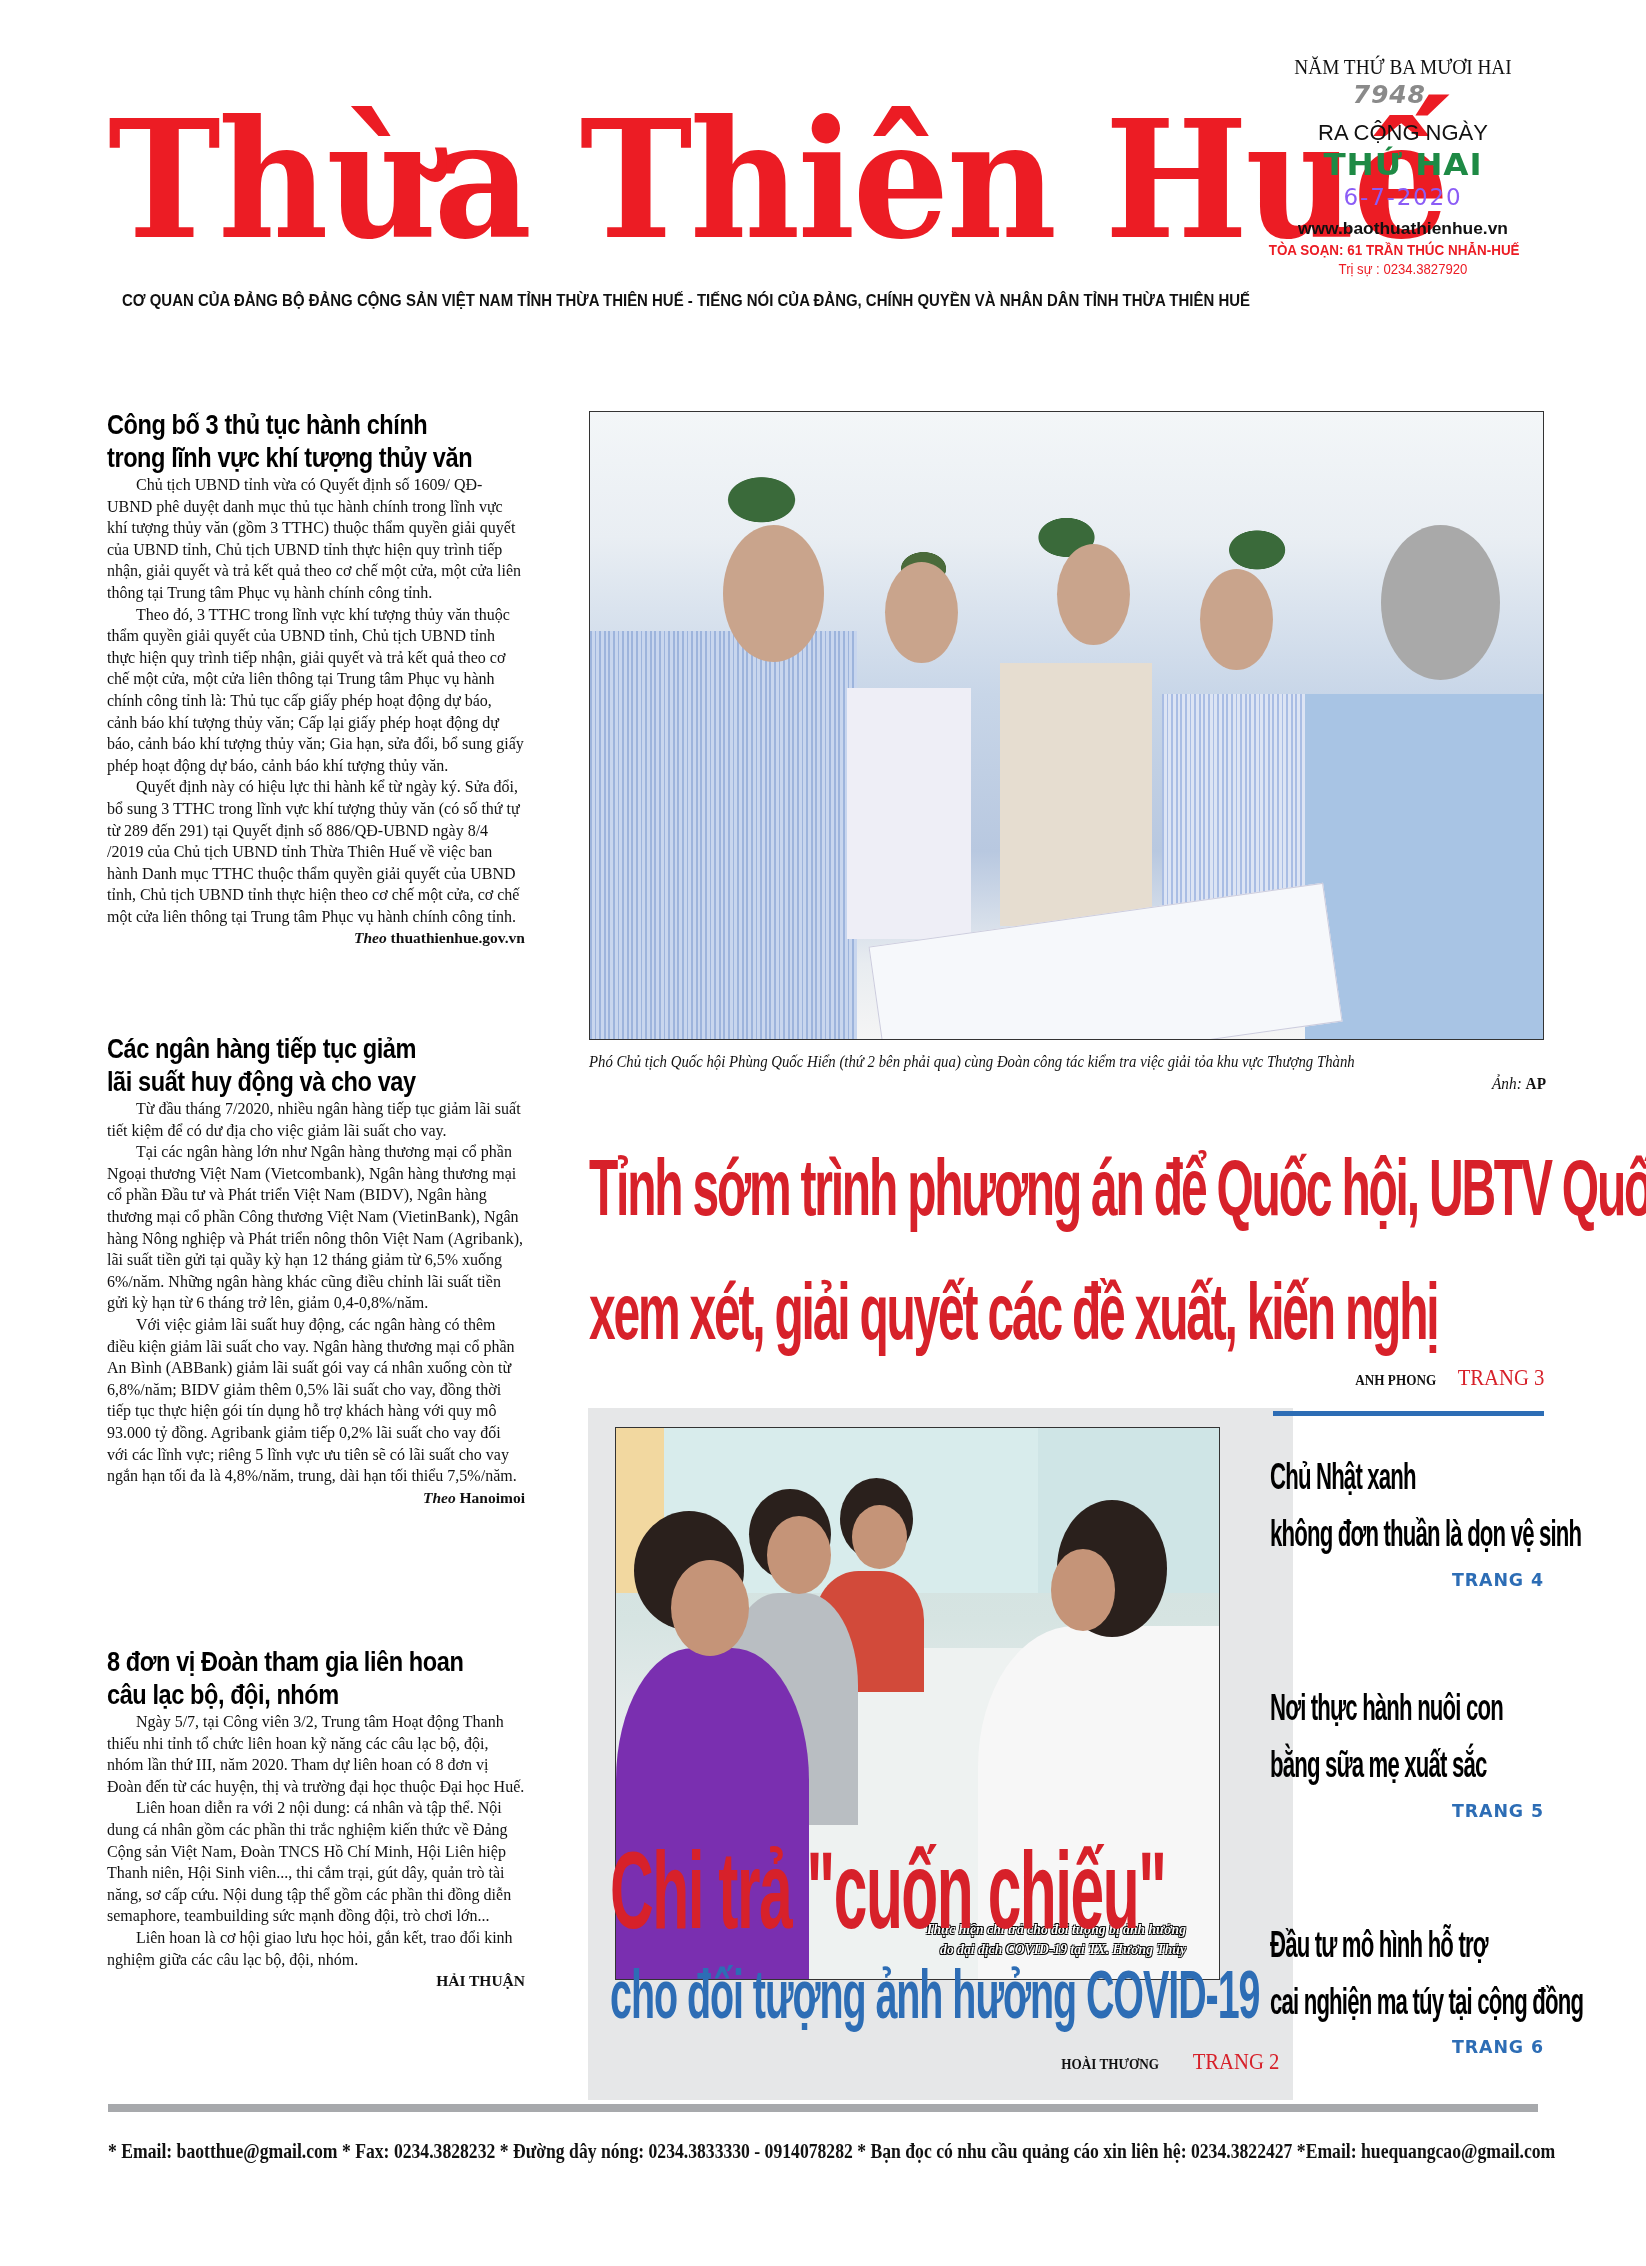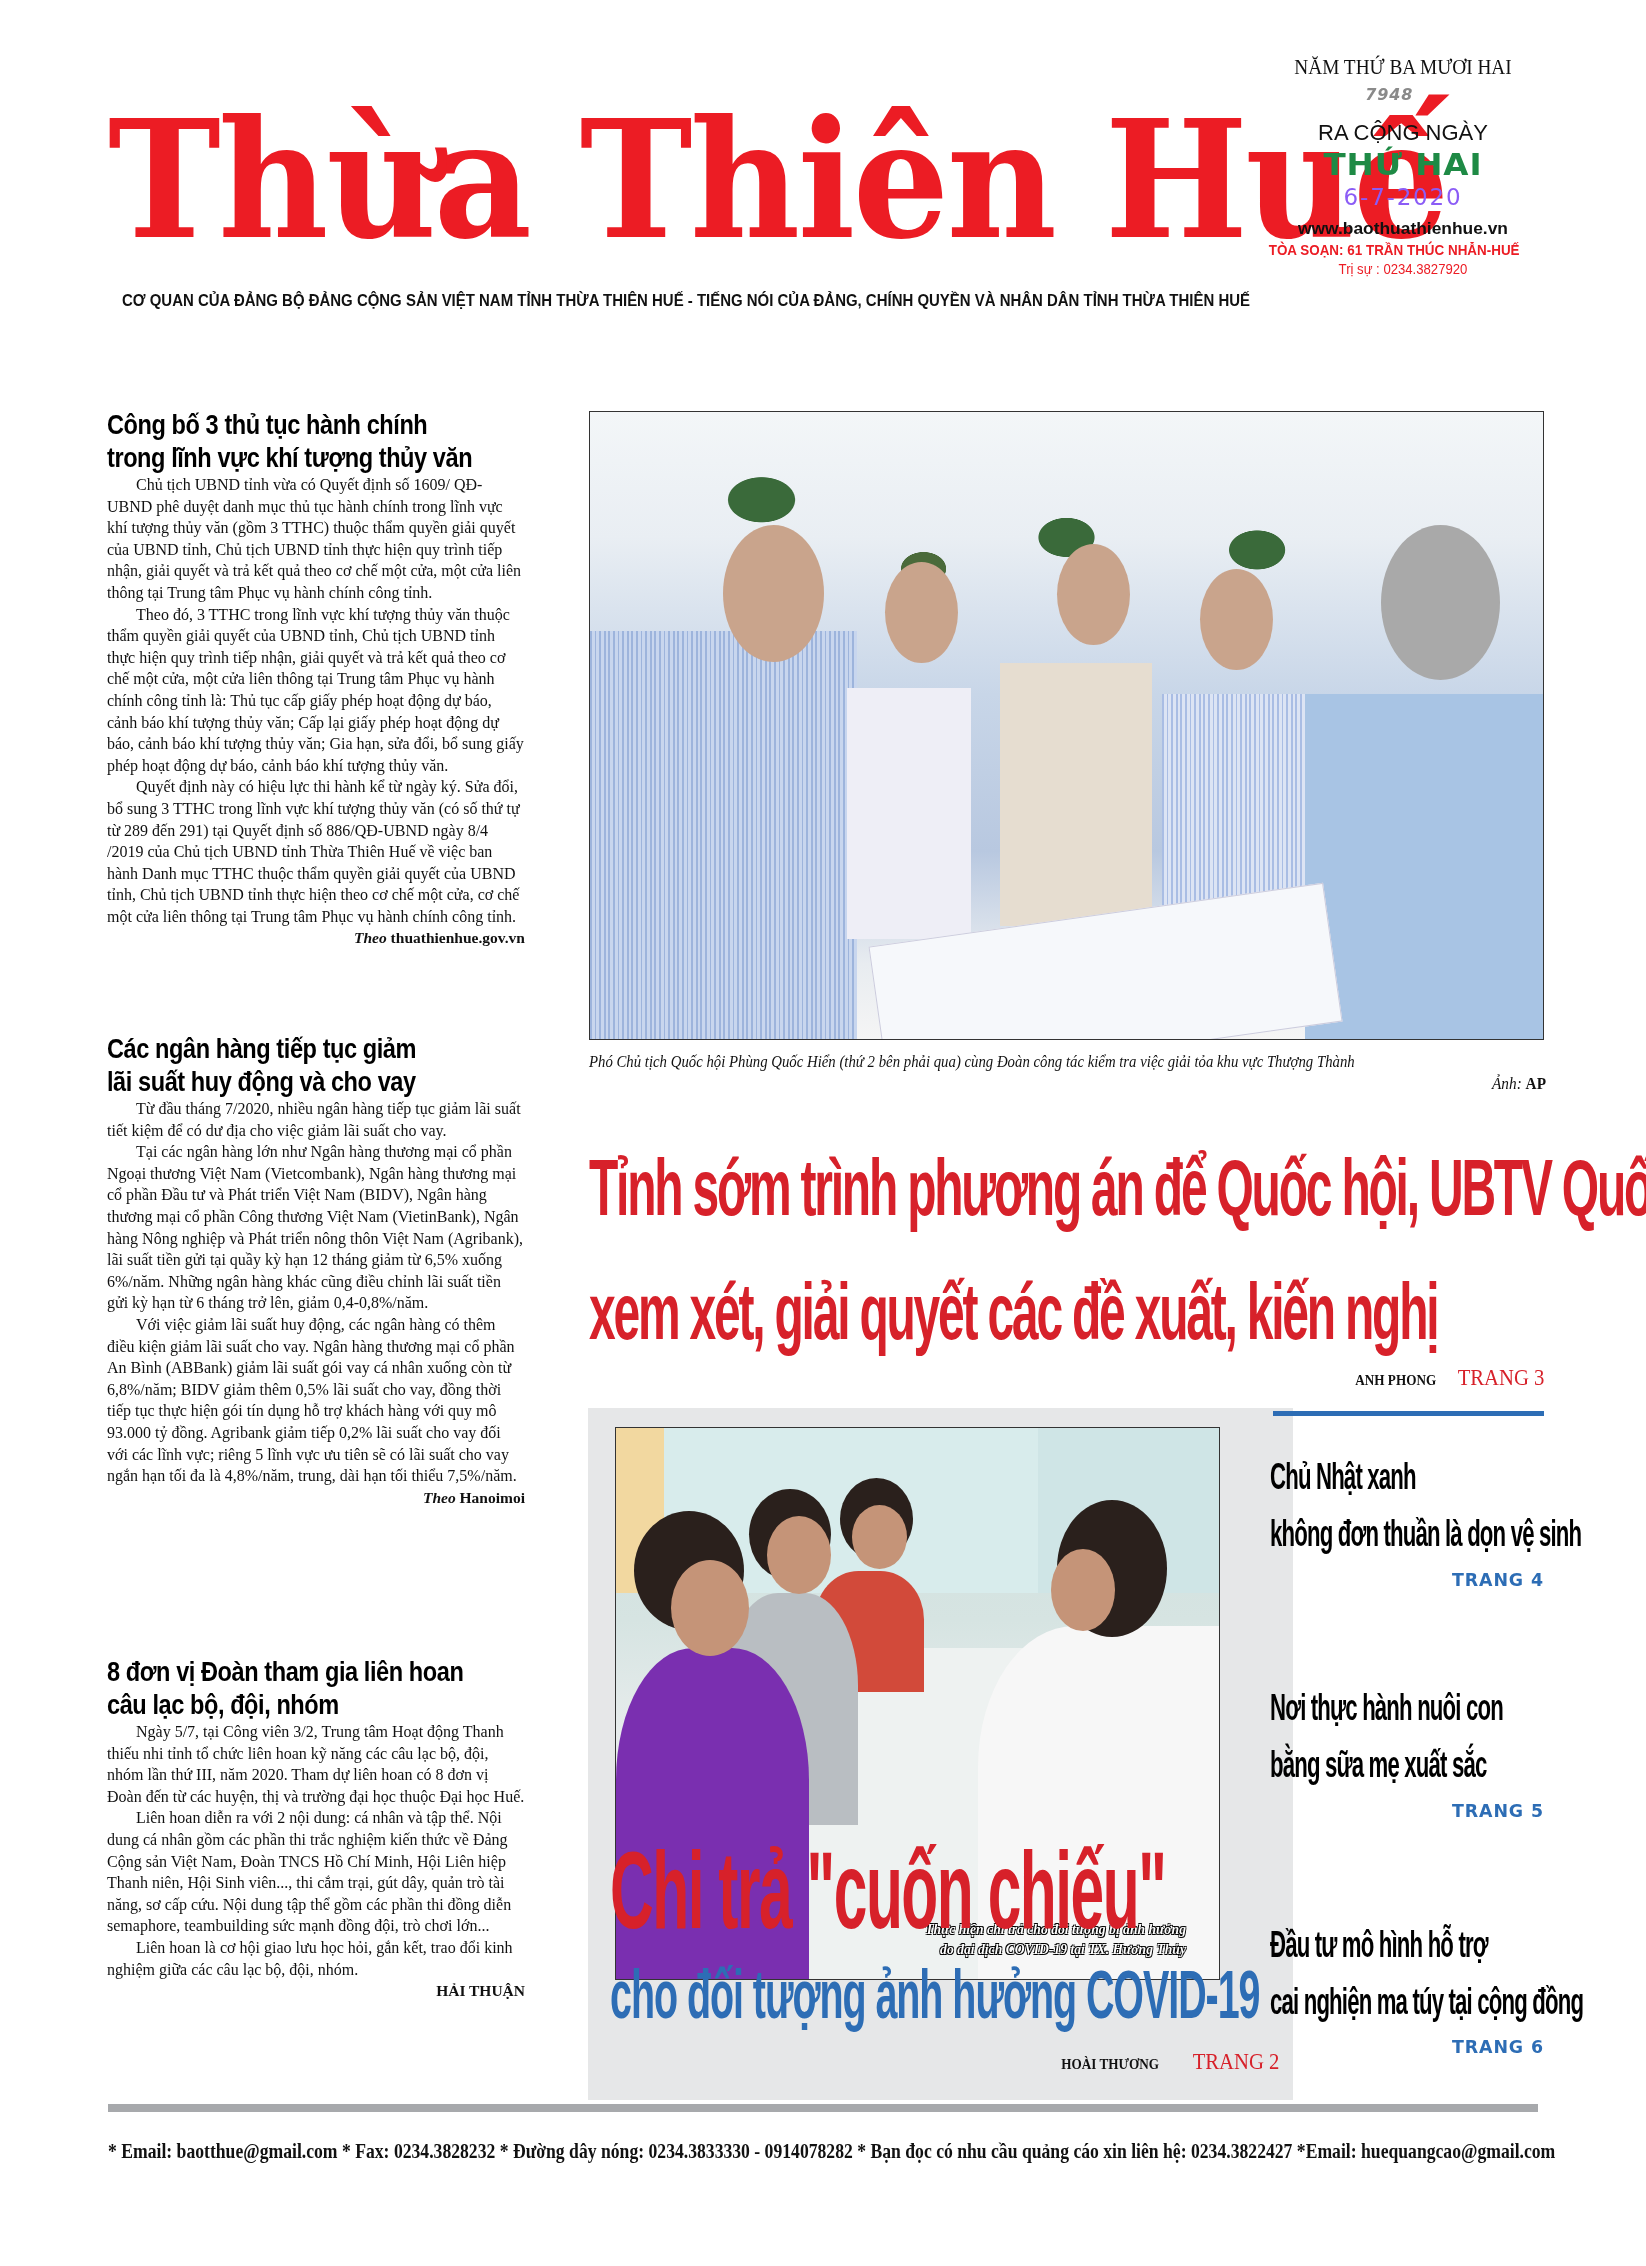--- a/index.html
+++ b/index.html
@@ -5,21 +5,21 @@
   html, body { margin: 0; padding: 0; background: #ffffff; }
   body { width: 1647px; height: 2267px; position: relative; overflow: hidden; font-family: "Liberation Serif", serif; color: #111; }
   .abs { position: absolute; }
 
   
   .masthead-title { left: 108px; top: 84px; width: 1170px; height: 192px; font-family: "DejaVu Serif", serif; font-weight: bold; font-size: 163px; line-height: 192px; color: #ec1c24; letter-spacing: -2.7px; white-space: nowrap; transform: scaleX(0.93); transform-origin: left center; }
   .masthead-tagline { left: 122px; top: 289px; width: 1133px; font-family: "Liberation Sans", sans-serif; font-weight: bold; font-size: 17.4px; line-height: 22px; color: #111; white-space: nowrap; transform: scaleX(0.86); transform-origin: left center; }
 
   .issue-panel { left: 1266px; top: 55px; width: 274px; text-align: center; }
   .issue-year { font-family: "Liberation Serif", serif; font-size: 21px; line-height: 25.6px; color: #111; transform: scaleX(0.92); }
-  .issue-number { font-family: "DejaVu Sans", sans-serif; font-weight: bold; font-style: italic; font-size: 16px; line-height: 27.4px; color: #8a8a8a; letter-spacing: 0.9px; margin-left: -27.4px; }
+  .issue-number { font-family: "DejaVu Sans", sans-serif; font-weight: bold; font-style: italic; font-size: 25px; line-height: 27.4px; color: #8a8a8a; letter-spacing: 0.9px; margin-left: -27.4px; }
   .issue-freq { font-family: "Liberation Sans", sans-serif; font-size: 22px; line-height: 27.4px; margin-top: 11px; color: #111; }
   .issue-day { font-family: "DejaVu Sans", sans-serif; font-weight: bold; font-size: 31px; line-height: 37px; color: #1e8a45; letter-spacing: 0.9px; transform: scaleX(1.05); }
   .issue-date { font-family: "DejaVu Sans", sans-serif; font-size: 23px; line-height: 29px; color: #8b5cf6; letter-spacing: 1.8px; }
   .issue-web { font-family: "Liberation Sans", sans-serif; font-weight: bold; font-size: 17.4px; line-height: 24px; margin-top: 3.7px; color: #111; }
   .issue-office { font-family: "Liberation Sans", sans-serif; font-weight: bold; font-size: 14.6px; line-height: 20px; color: #ec1c24; margin-left: -18.3px; white-space: nowrap; transform: scaleX(0.92); }
   .issue-phone { font-family: "Liberation Sans", sans-serif; font-size: 14.6px; line-height: 18.3px; color: #ec1c24; transform: scaleX(0.9); }
 
   
   .left-col { left: 107px; top: 408px; width: 418px; }
   .article { margin-bottom: 0; }
@@ -123,21 +123,21 @@
       <div>lãi suất huy động và cho vay</div>
     </div>
     <div class="article-body">
       <p>Từ đầu tháng 7/2020, nhiều ngân hàng tiếp tục giảm lãi suất tiết kiệm để có dư địa cho việc giảm lãi suất cho vay.</p>
       <p>Tại các ngân hàng lớn như Ngân hàng thương mại cổ phần Ngoại thương Việt Nam (Vietcombank), Ngân hàng thương mại cổ phần Đầu tư và Phát triển Việt Nam (BIDV), Ngân hàng thương mại cổ phần Công thương Việt Nam (VietinBank), Ngân hàng Nông nghiệp và Phát triển nông thôn Việt Nam (Agribank), lãi suất tiền gửi tại quầy kỳ hạn 12 tháng giảm từ 6,5% xuống 6%/năm. Những ngân hàng khác cũng điều chỉnh lãi suất tiền gửi kỳ hạn từ 6 tháng trở lên, giảm 0,4-0,8%/năm.</p>
       <p>Với việc giảm lãi suất huy động, các ngân hàng có thêm điều kiện giảm lãi suất cho vay. Ngân hàng thương mại cổ phần An Bình (ABBank) giảm lãi suất gói vay cá nhân xuống còn từ 6,8%/năm; BIDV giảm thêm 0,5% lãi suất cho vay, đồng thời tiếp tục thực hiện gói tín dụng hỗ trợ khách hàng với quy mô 93.000 tỷ đồng. Agribank giảm tiếp 0,2% lãi suất cho vay đối với các lĩnh vực; riêng 5 lĩnh vực ưu tiên sẽ có lãi suất cho vay ngắn hạn tối đa là 4,8%/năm, trung, dài hạn tối thiểu 7,5%/năm.</p>
     </div>
     <div class="article-source"><i>Theo</i> <span>Hanoimoi</span></div>
   </div>
 
-  <div class="article" style="margin-top:20px;">
+  <div class="article" style="margin-top:10px;">
     <div class="article-headline">
       <div>8 đơn vị Đoàn tham gia liên hoan</div>
       <div>câu lạc bộ, đội, nhóm</div>
     </div>
     <div class="article-body">
       <p>Ngày 5/7, tại Công viên 3/2, Trung tâm Hoạt động Thanh thiếu nhi tỉnh tổ chức liên hoan kỹ năng các câu lạc bộ, đội, nhóm lần thứ III, năm 2020. Tham dự liên hoan có 8 đơn vị Đoàn đến từ các huyện, thị và trường đại học thuộc Đại học Huế.</p>
       <p>Liên hoan diễn ra với 2 nội dung: cá nhân và tập thể. Nội dung cá nhân gồm các phần thi trắc nghiệm kiến thức về Đảng Cộng sản Việt Nam, Đoàn TNCS Hồ Chí Minh, Hội Liên hiệp Thanh niên, Hội Sinh viên..., thi cắm trại, gút dây, quản trò tài năng, sơ cấp cứu. Nội dung tập thể gồm các phần thi đồng diễn semaphore, teambuilding sức mạnh đồng đội, trò chơi lớn...</p>
       <p>Liên hoan là cơ hội giao lưu học hỏi, gắn kết, trao đổi kinh nghiệm giữa các câu lạc bộ, đội, nhóm.</p>
     </div>
     <div class="article-source">HẢI THUẬN</div>

